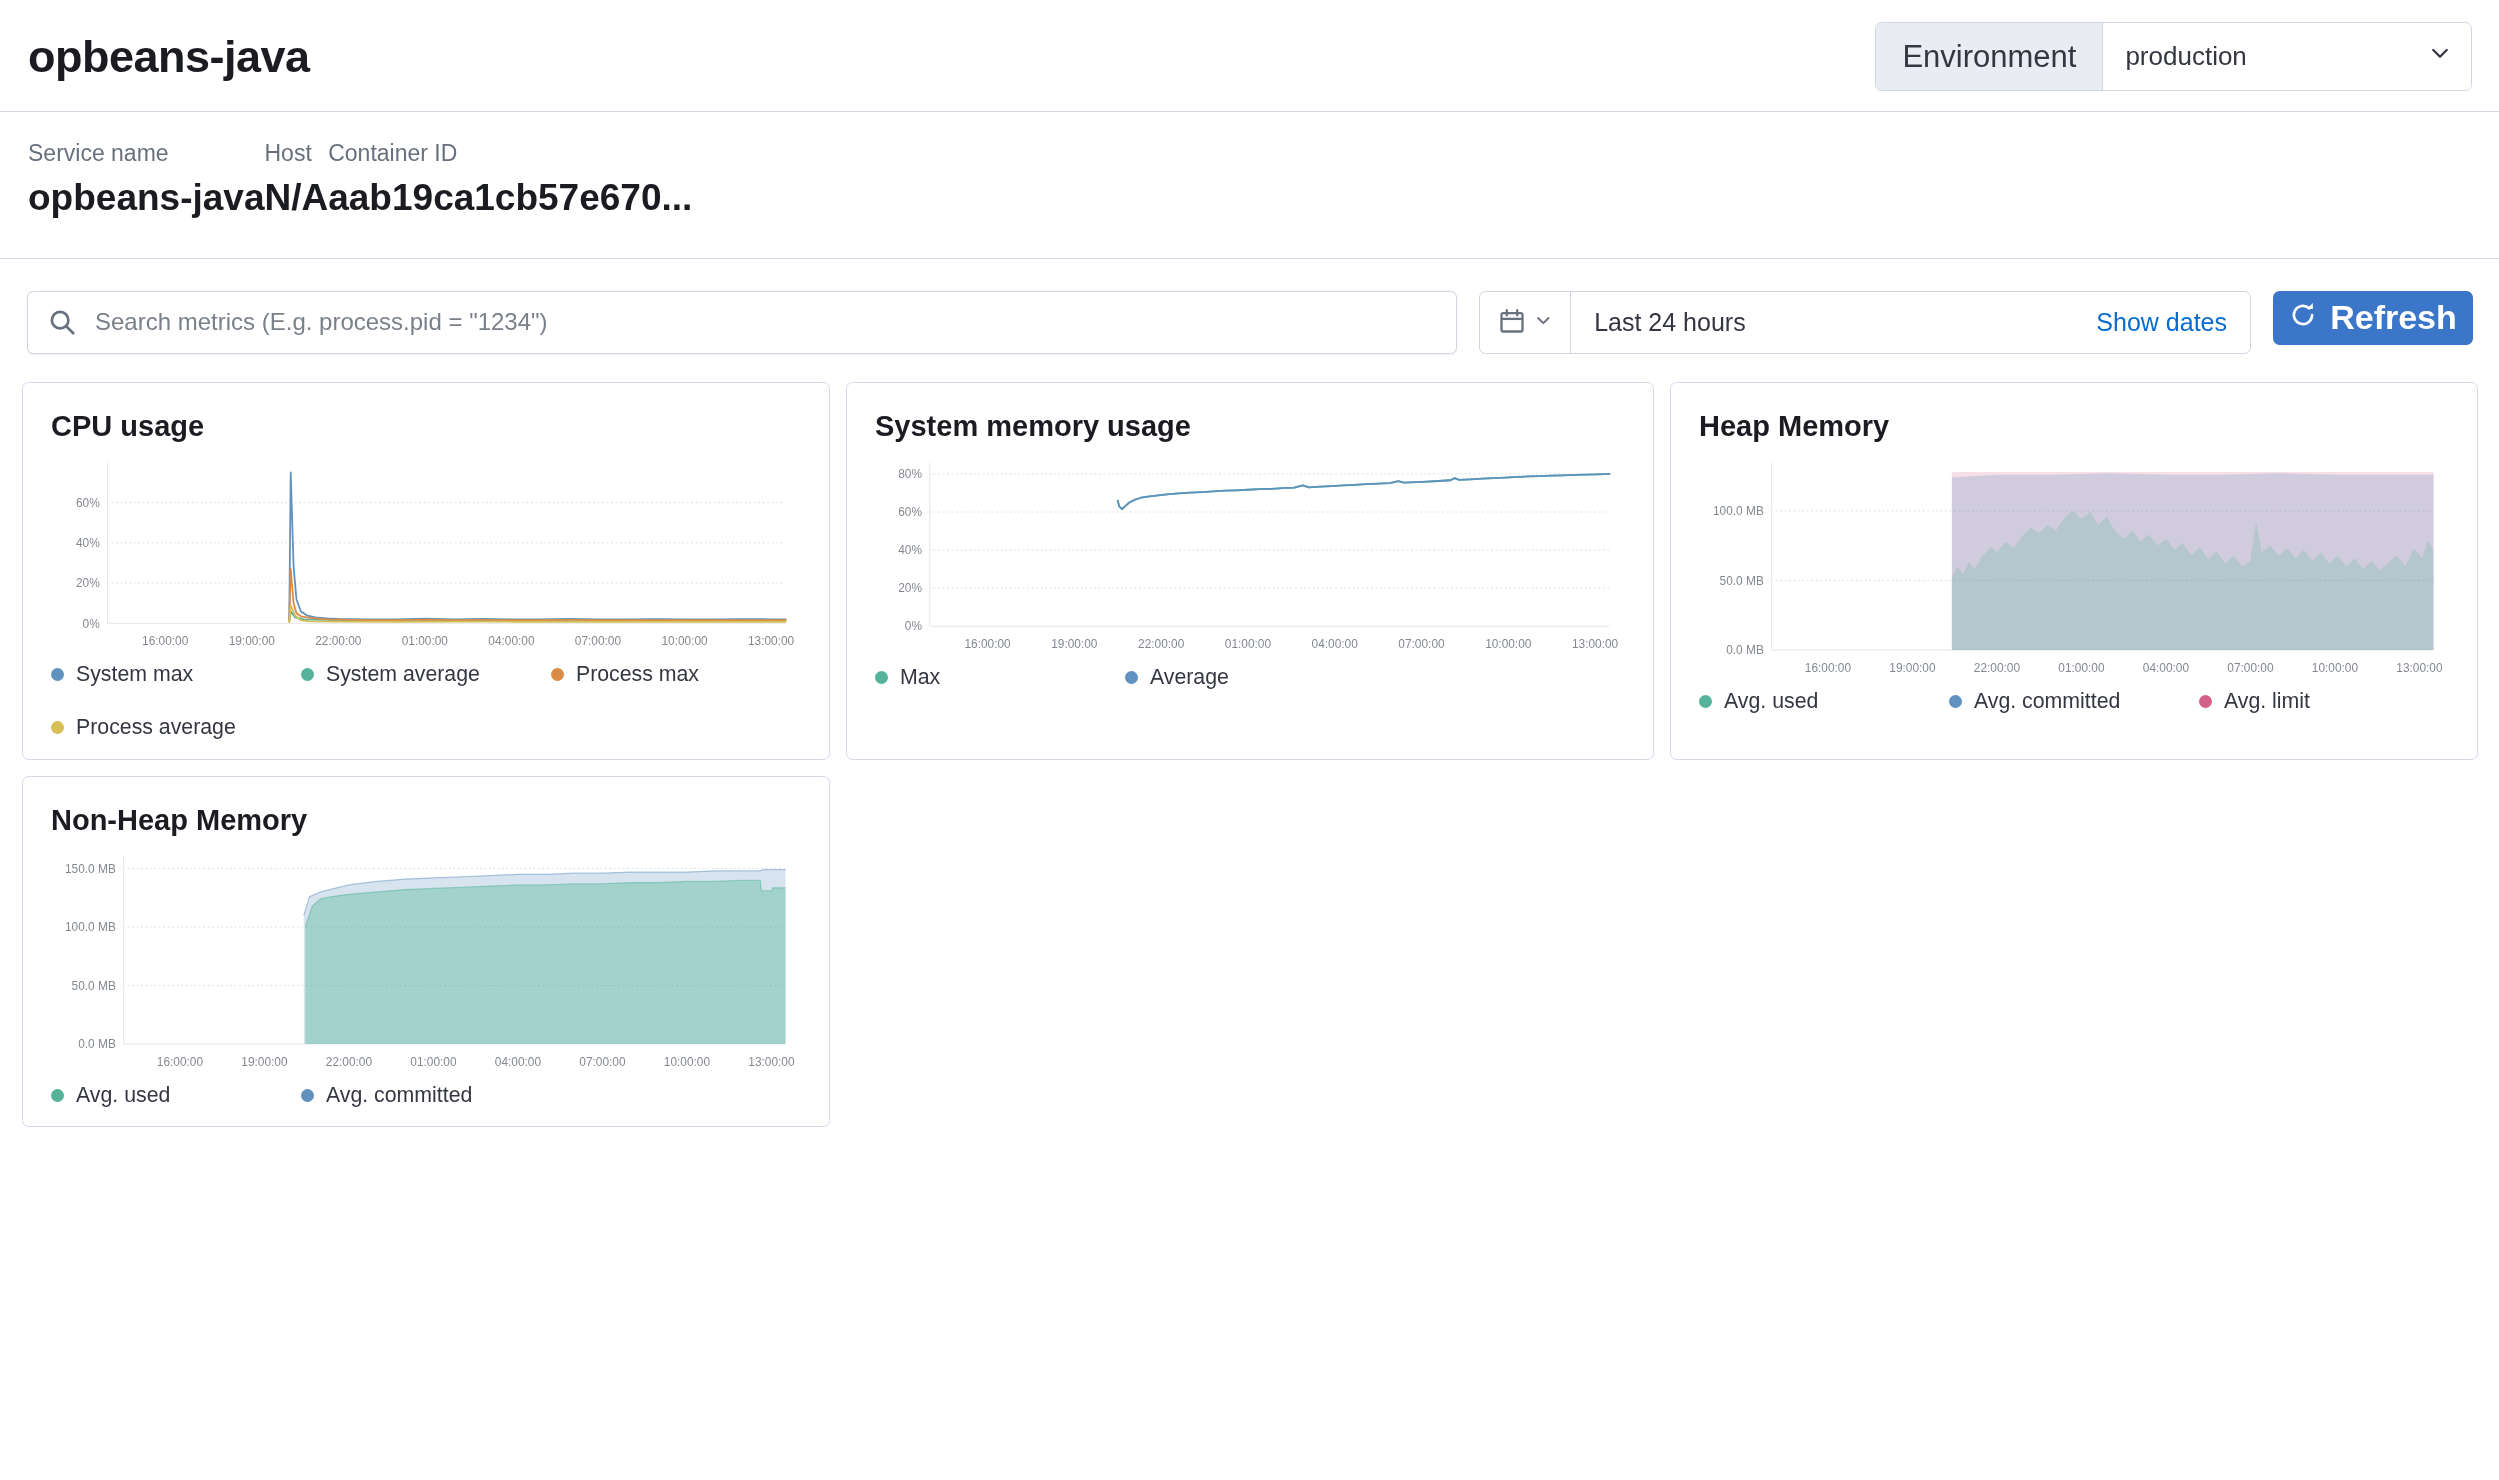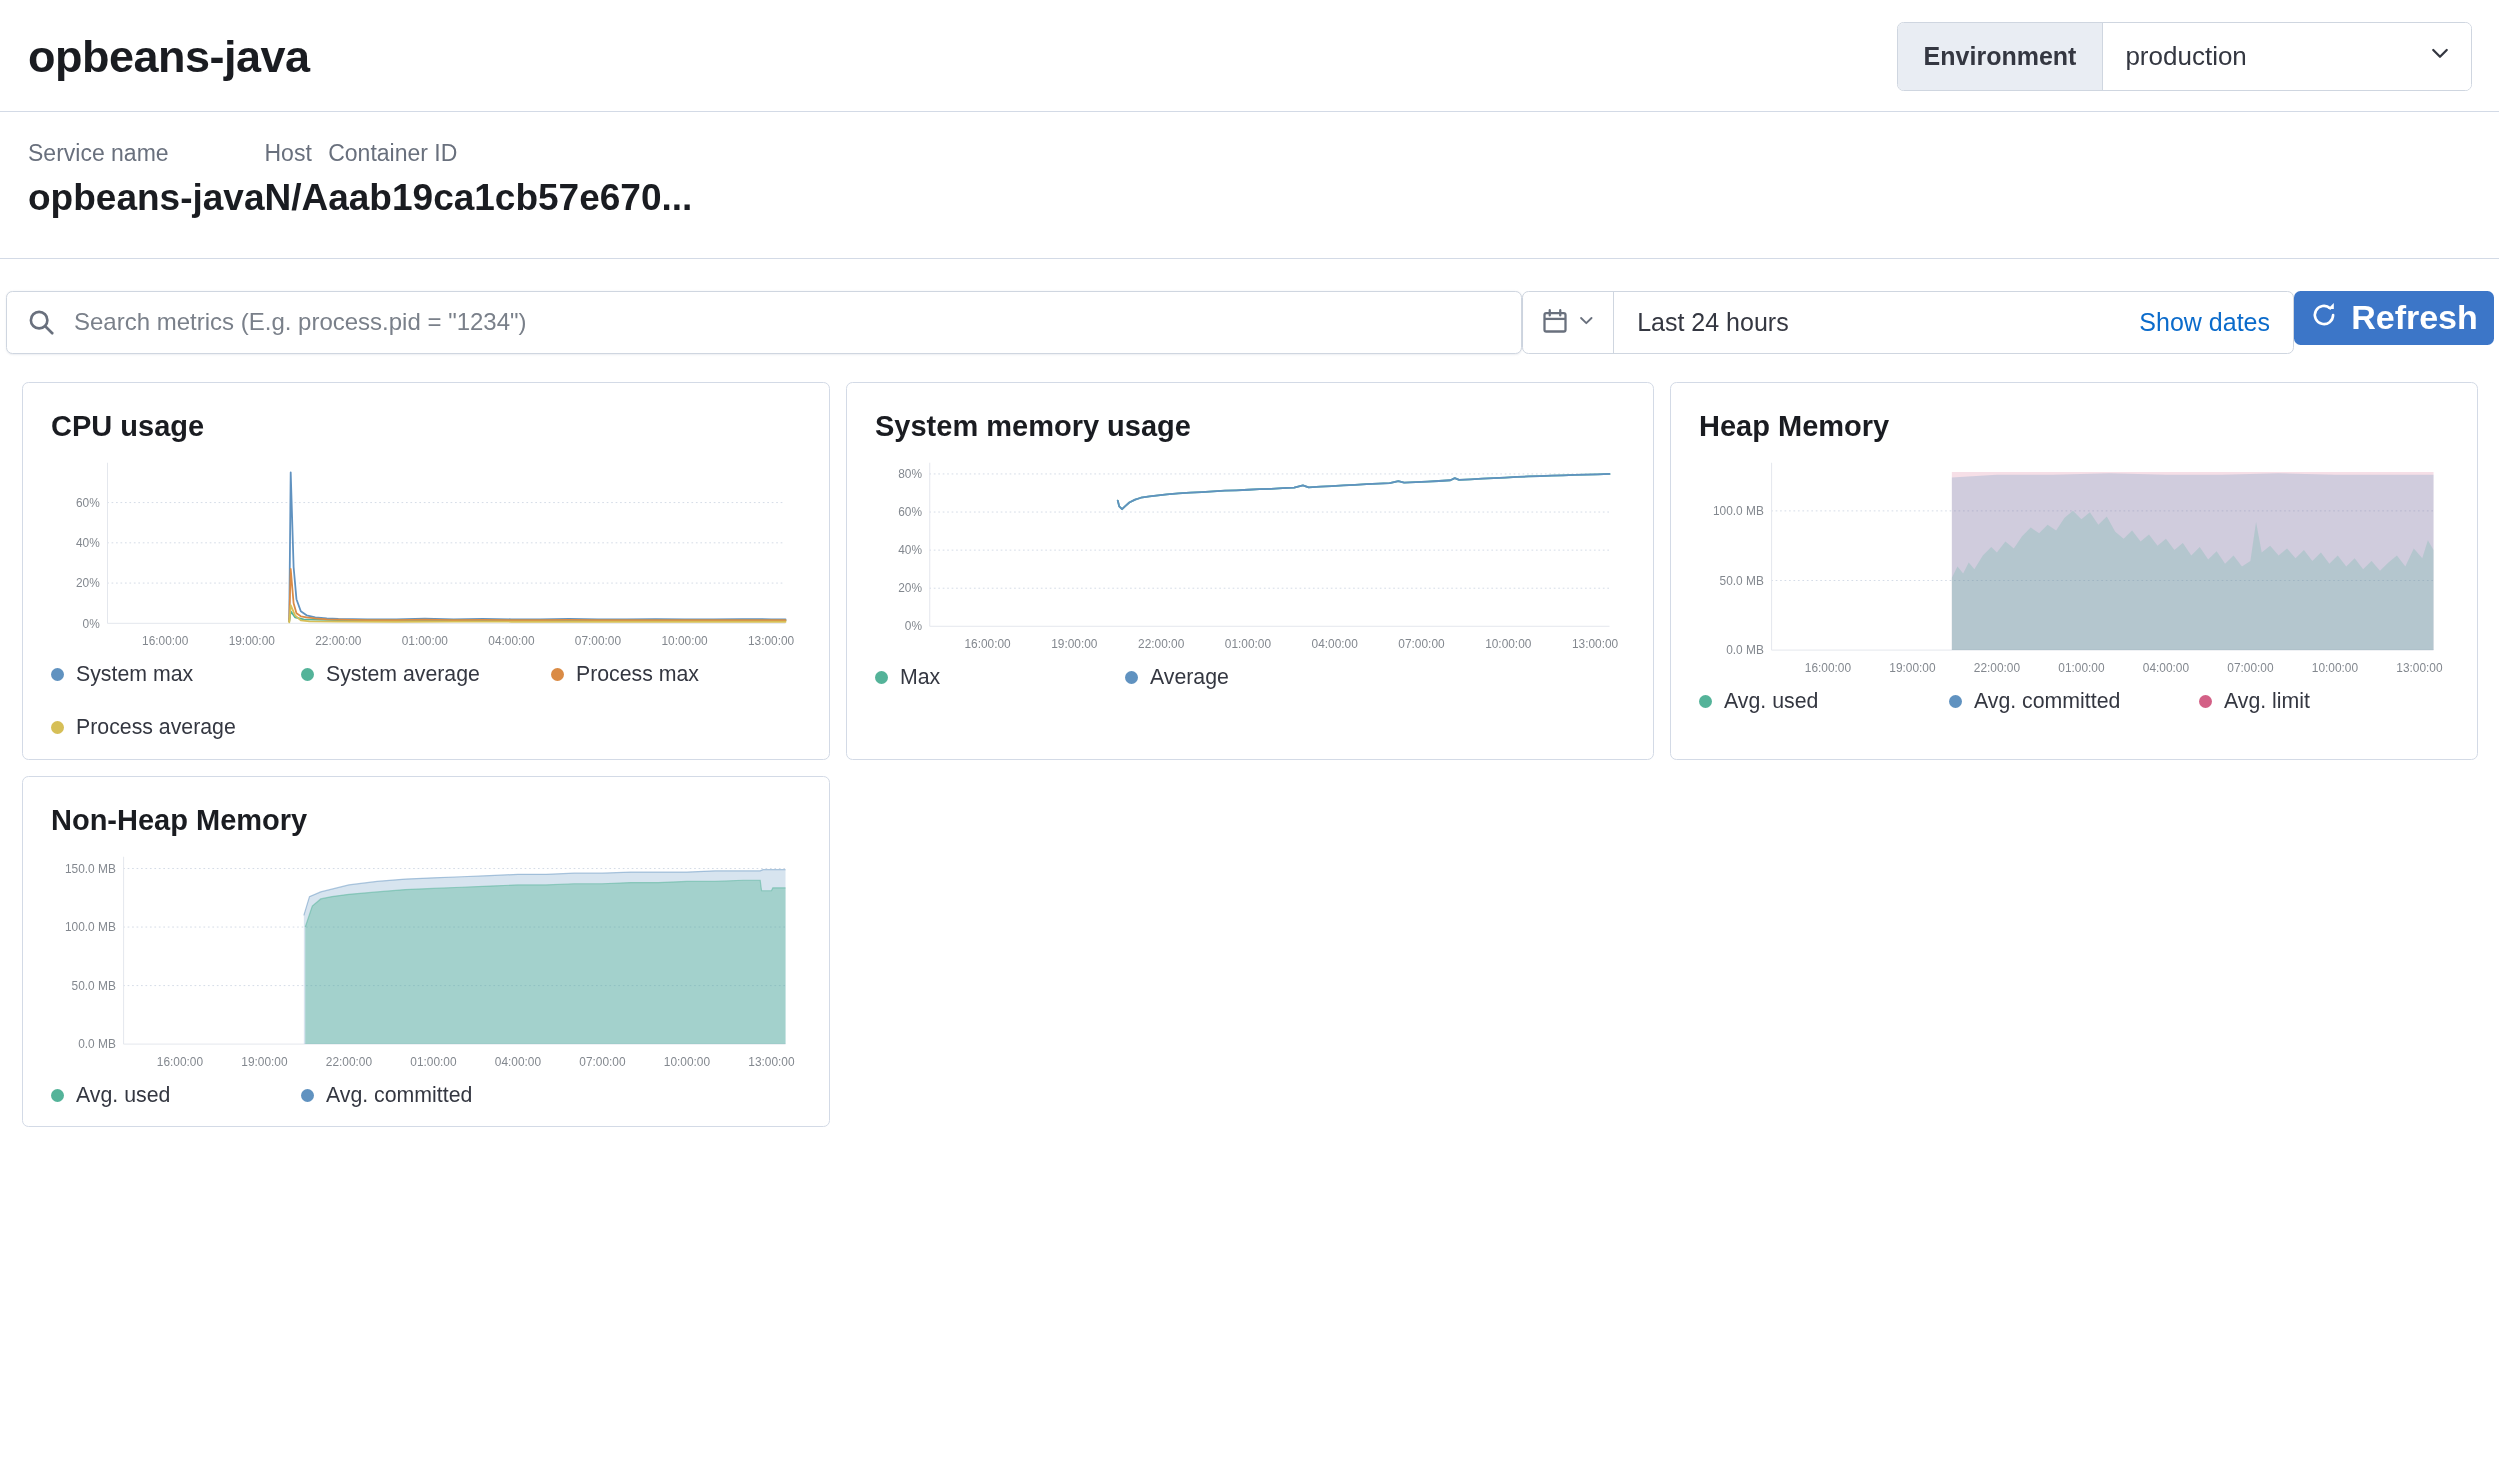--- a/index.html
+++ b/index.html
@@ -4,27 +4,27 @@
 <style>
   html,body{margin:0;padding:0}
   body{
     width:2500px;height:1481px;overflow:hidden;background:#fff;
     font-family:"Liberation Sans",sans-serif;color:#343741;
     --primary:#3c76c8; --link:#0b6bcb; --border:#d3dae6;
   }
   .header{display:flex;justify-content:space-between;align-items:center;padding:22px 28px 20.4px}
   .page-title{font-size:45px;font-weight:700;color:#1a1c21;margin:0;letter-spacing:-0.5px}
   .env-group{display:flex;align-items:stretch;border:0.9px solid #cfd6e0;border-radius:6.5px;overflow:hidden;height:67px}
-  .env-prepend{background:#e9edf3;display:flex;align-items:center;padding:0 26px;font-size:25px;font-weight:700;color:#343741;border-right:0.9px solid #cfd6e0}
+  .env-prepend{background:#e9edf3;display:flex;align-items:center;padding:0 26px;font-size:31px;font-weight:400;color:#343741;border-right:0.9px solid #cfd6e0}
   .env-select{display:flex;align-items:center;justify-content:space-between;width:327px;padding:0 18.6px 0 22px;font-size:26px;background:#fff;cursor:pointer}
   .divider{border:0;border-top:0.9px solid var(--border);margin:0}
   .service-info{display:flex;padding:28px 28px 39px}
   .info-label{font-size:23px;color:#69707d;margin-bottom:9.3px}
   .info-value{font-size:37px;font-weight:700;color:#1a1c21}
-  .toolbar{display:flex;padding:32px 6px 0}
+  .toolbar{display:flex;gap:22px;padding:32px 27px 0}
   .search-box{position:relative;flex:1}
   .search-input{width:100%;height:63px;box-sizing:border-box;border:0.9px solid #cfd6e0;border-radius:6.5px;padding:0 18.6px 0 67px;font-size:24px;color:#343741;background:#fff;box-shadow:0 0.9px 1.9px rgba(152,162,179,.18)}
   .search-input::placeholder{color:#7a808a}
   .search-icon{position:absolute;left:20.4px;top:16.7px}
   .date-group{display:flex;width:772px;flex:none;border:0.9px solid #cfd6e0;border-radius:6.5px;background:#fff;height:63px;box-sizing:border-box}
   .quick-select{display:flex;align-items:center;gap:8.4px;padding:0 17.6px;border-right:0.9px solid #cfd6e0;cursor:pointer}
   .date-main{flex:1;display:flex;align-items:center;justify-content:space-between;padding:0 23px}
   .date-text{font-size:25px;color:#343741}
   .show-dates{font-size:25px;font-weight:500;color:var(--link);cursor:pointer}
   .refresh-btn{width:200px;height:54px;flex:none;border:none;border-radius:6.5px;background:var(--primary);color:#fff;font-size:34px;font-weight:700;display:flex;align-items:center;justify-content:center;gap:13px;cursor:pointer;font-family:inherit}

